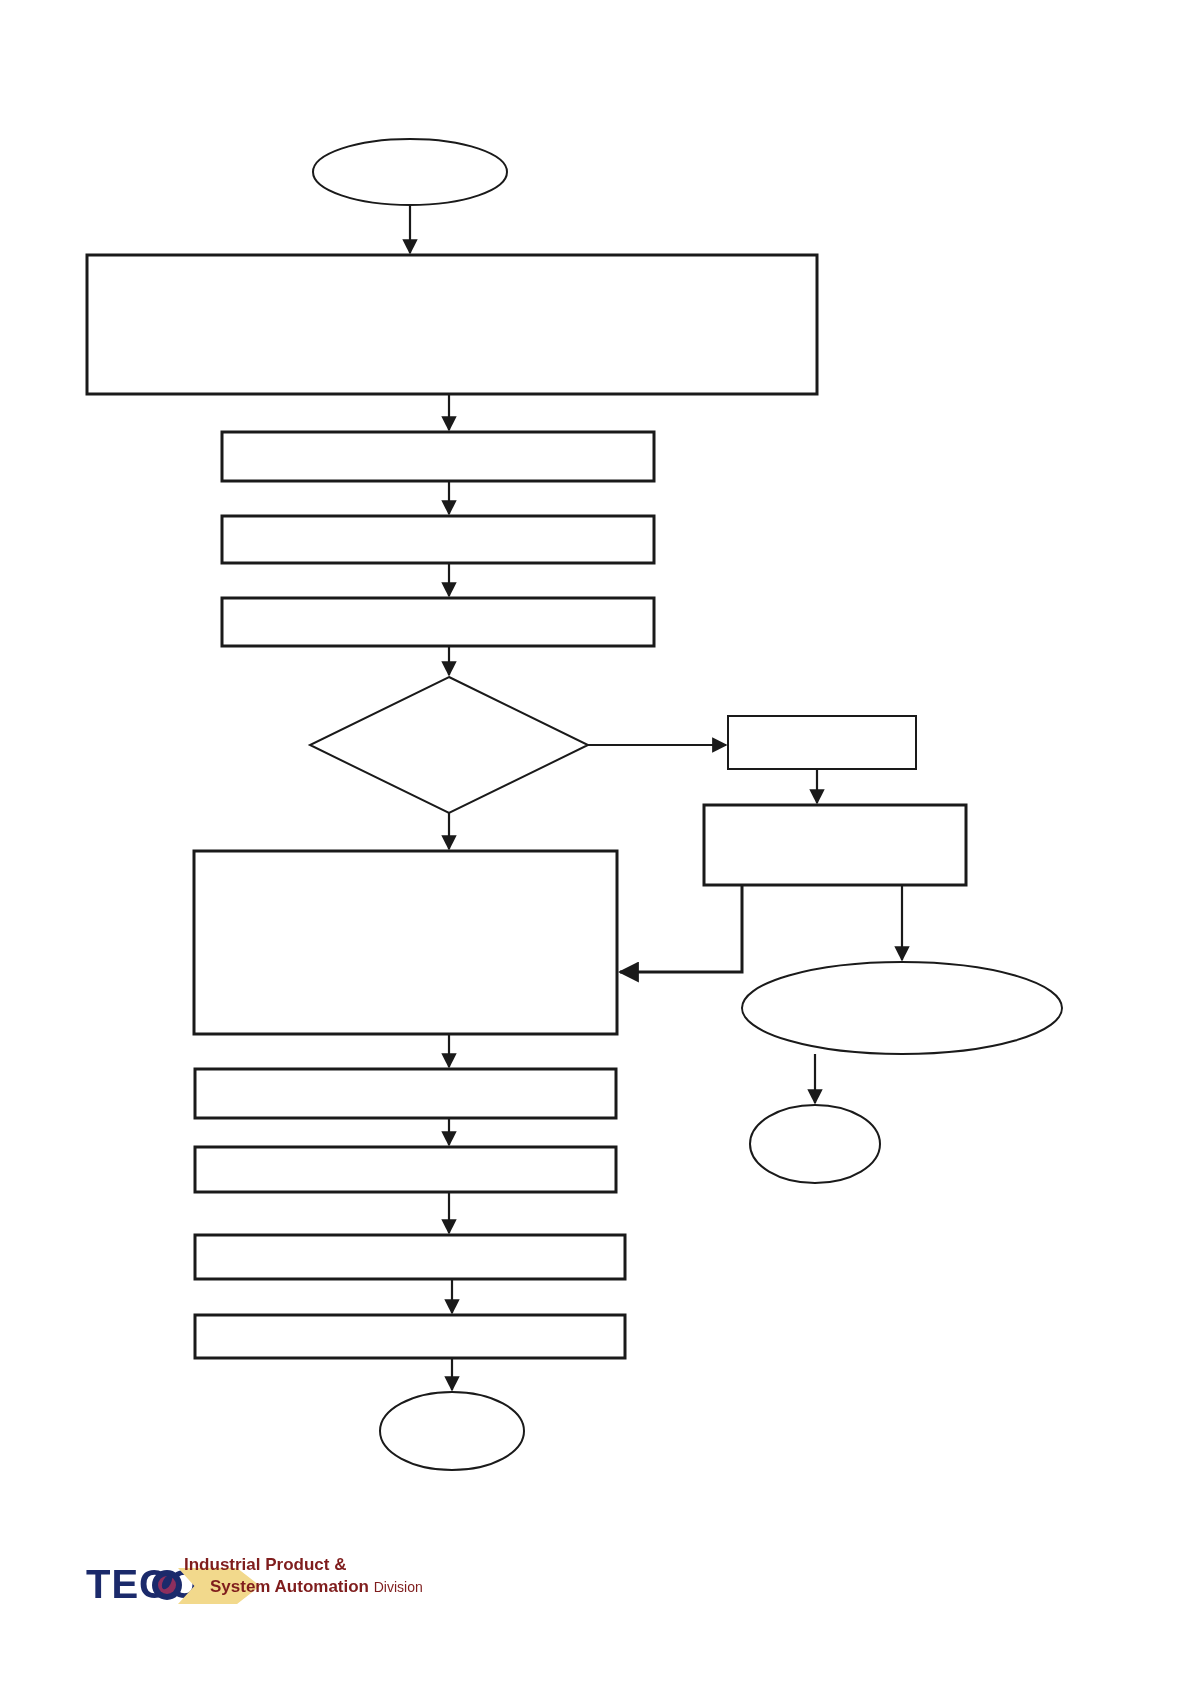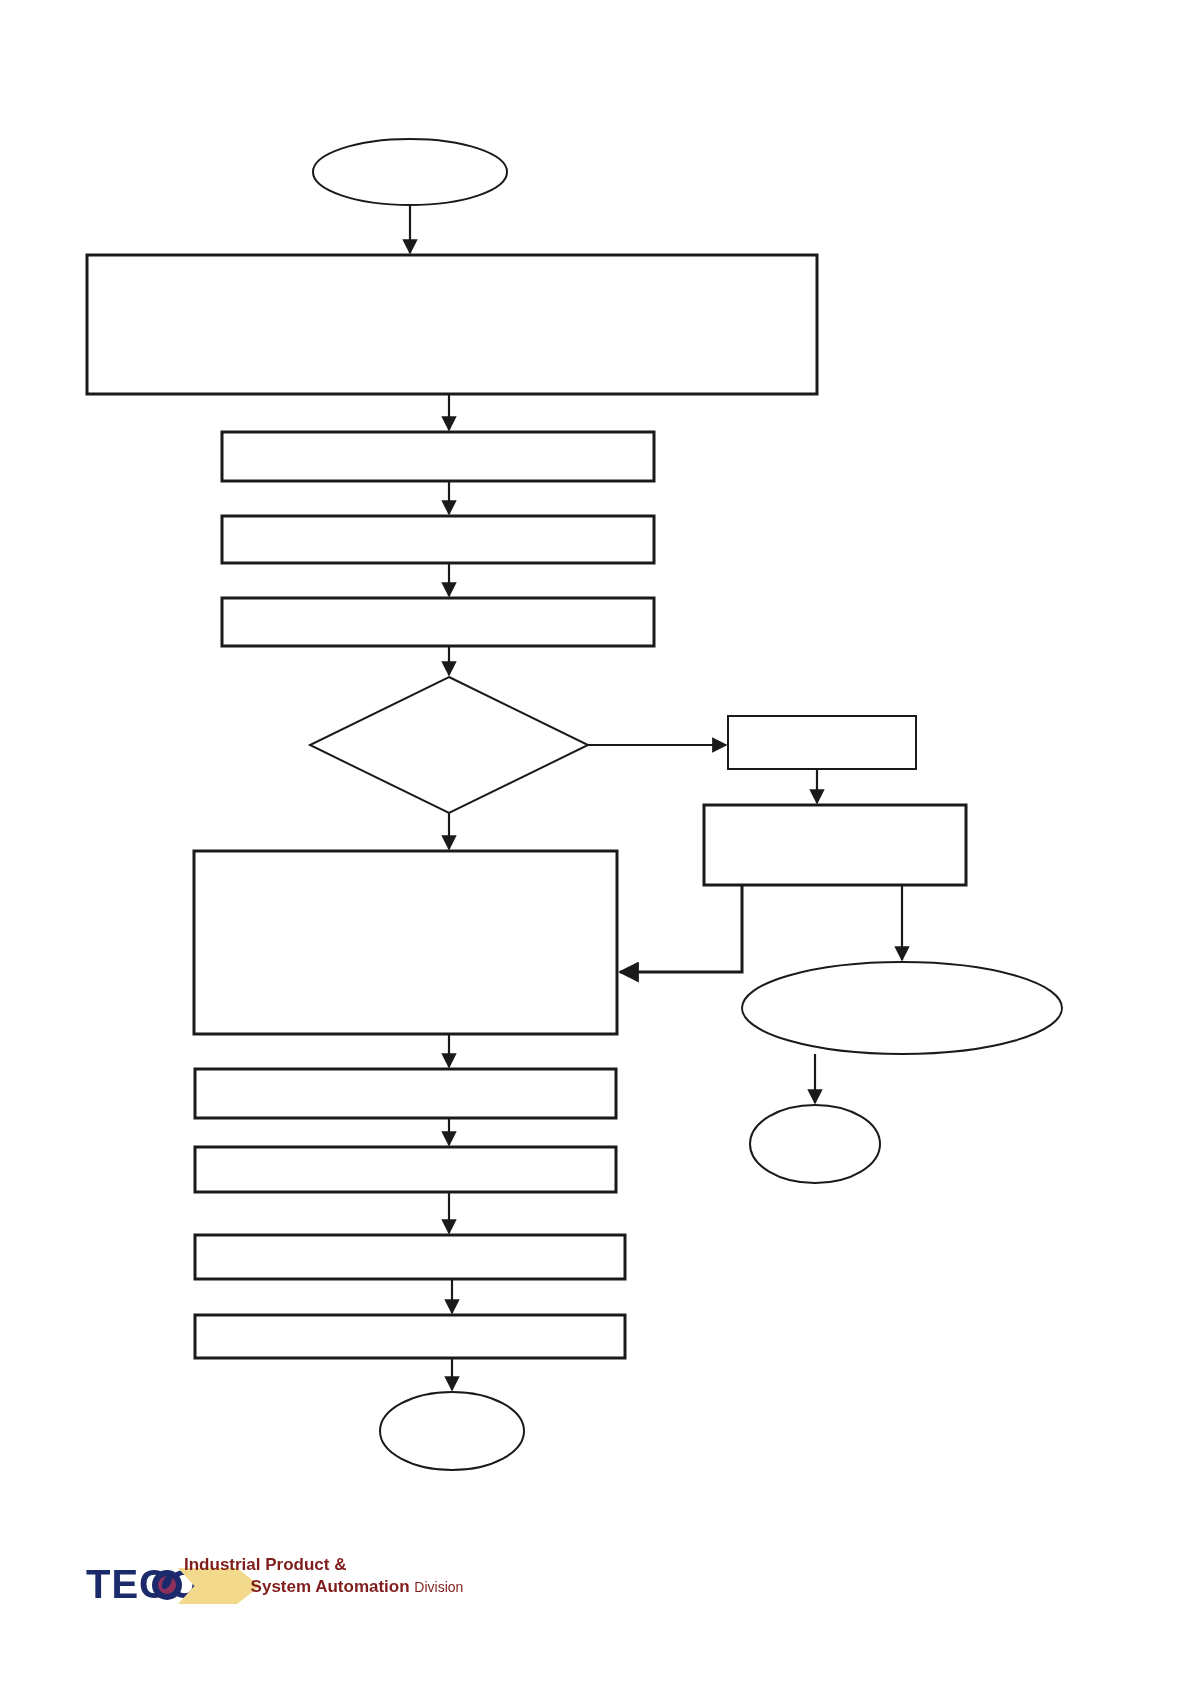--- a/index.html
+++ b/index.html
@@ -109,21 +109,20 @@
     line-height: 22px;
     white-space: nowrap;
   }
   .logo-line2 {
     font-family: "Liberation Sans", sans-serif;
     font-size: 17px;
     font-weight: bold;
     line-height: 22px;
     margin-left: 26px;
     white-space: nowrap;
-    text-align: center;
   }
   .logo-div-word {
     font-size: 14px;
     font-weight: normal;
   }
 </style>
 </head>
 <body>
 
 <div id="page">

